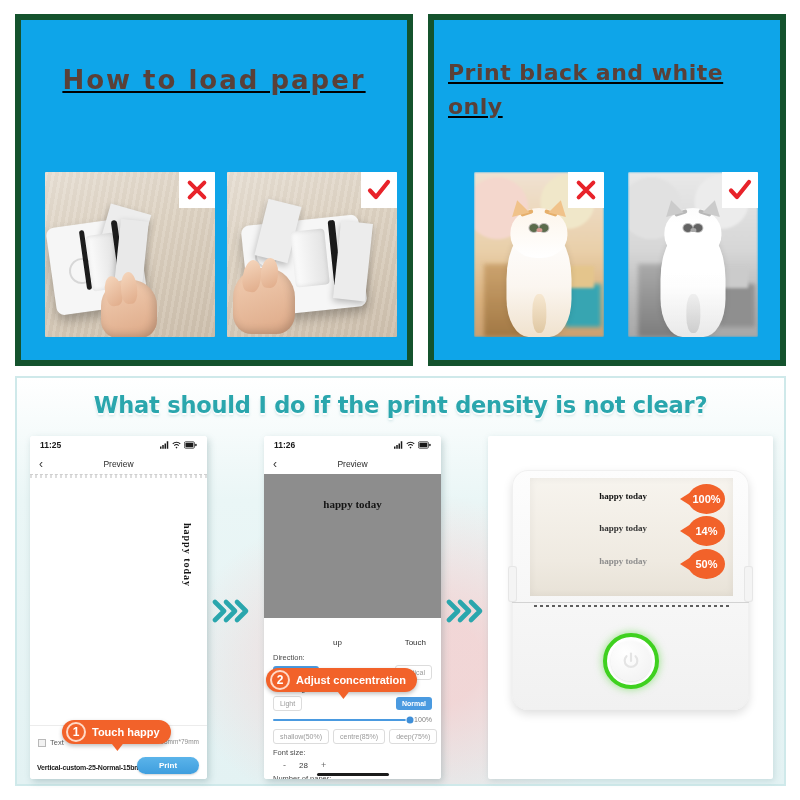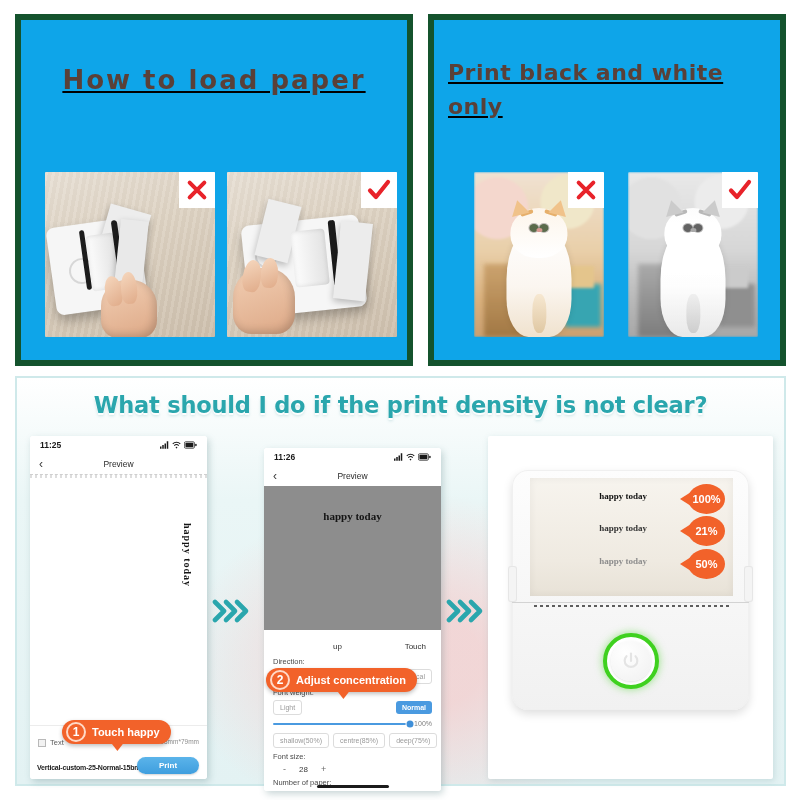--- a/index.html
+++ b/index.html
@@ -335,21 +335,21 @@
   .happy-label {
     position: absolute; left: 0; right: 0; top: 24px;
     text-align: center;
     font-family: "Liberation Serif", serif;
     font-weight: 700; font-size: 11px; color: #151515;
   }
   .settings {
     position: relative;
     background: #ffffff;
     height: 161px;
-    padding: 12px 9px 0 9px;
+    padding: 20px 9px 0 9px;
     font-size: 7.5px; color: #3d3d3d;
   }
   .up-finish {
     display: flex; justify-content: space-between;
     padding: 0 6px 0 60px;
     font-size: 8px; color: #303030; margin-bottom: 6px;
   }
   .s-label { font-size: 7.5px; color: #4a4a4a; margin: 4px 0 3px; }
   .pillrow { display: flex; align-items: center; gap: 6px; }
   .pill {
@@ -640,21 +640,21 @@
   </div>
 
   <div class="arrows" id="arrow1">
     <svg width="40" height="26" viewBox="0 0 40 26">
       <path d="M3 4 L12 13 L3 22" stroke="#2aa6ad" stroke-width="4.6" fill="none" stroke-linecap="round" stroke-linejoin="round"></path>
       <path d="M14 4 L23 13 L14 22" stroke="#2aa6ad" stroke-width="4.6" fill="none" stroke-linecap="round" stroke-linejoin="round"></path>
       <path d="M25 4 L34 13 L25 22" stroke="#2aa6ad" stroke-width="4.6" fill="none" stroke-linecap="round" stroke-linejoin="round"></path>
     </svg>
   </div>
 
-  <div class="phone" id="phone2" style="position:absolute; left:264px; top:436px;margin-top:12px;">
+  <div class="phone" id="phone2" style="position:absolute; left:264px; top:436px;">
     <div class="status-bar">
       <span>11:26</span>
       <span class="status-icons">
         <svg width="9" height="8" viewBox="0 0 12 10">
             <rect x="0" y="7" width="2" height="3" fill="#1a1a1a"></rect>
             <rect x="3" y="5" width="2" height="5" fill="#1a1a1a"></rect>
             <rect x="6" y="3" width="2" height="7" fill="#1a1a1a"></rect>
             <rect x="9" y="0" width="2" height="10" fill="#1a1a1a"></rect>
           </svg>
         <svg width="9" height="8" viewBox="0 0 12 10">
@@ -739,21 +739,21 @@
     </svg>
   </div>
 
   <div id="printer-photo" style="position:absolute; left:488px; top:436px;">
     <div class="dev">
       <div class="dev-paper">
         <div class="paper-line pl1">happy today</div>
         <div class="pct-bubble pb1">100%</div>
 
         <div class="paper-line pl2">happy today</div>
-        <div class="pct-bubble pb2">21%</div>
+        <div class="pct-bubble pb2">14%</div>
 
         <div class="paper-line pl3">happy today</div>
         <div class="pct-bubble pb3">50%</div>
 
         <div class="tear-line"></div>
       </div>
       <div class="dev-split"></div>
       <div class="side-tab l"></div>
       <div class="side-tab r"></div>
       <div class="power-ring">

